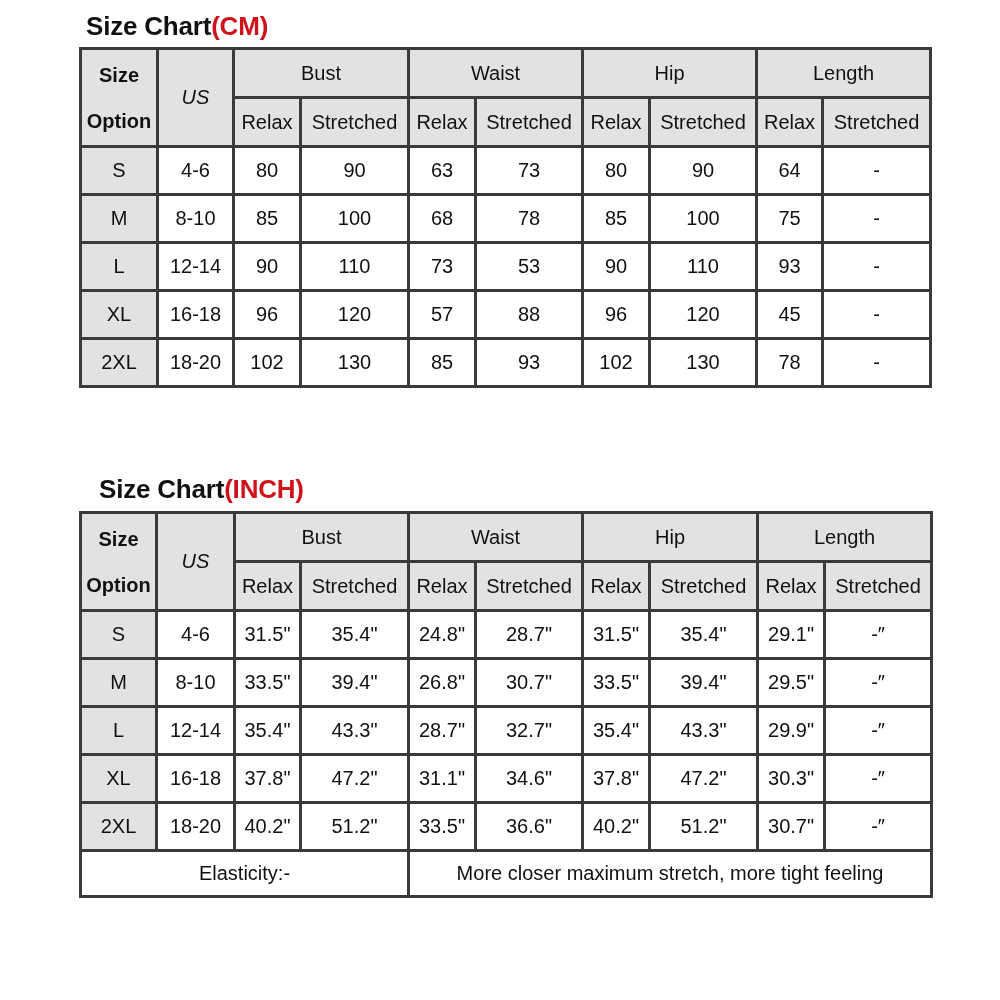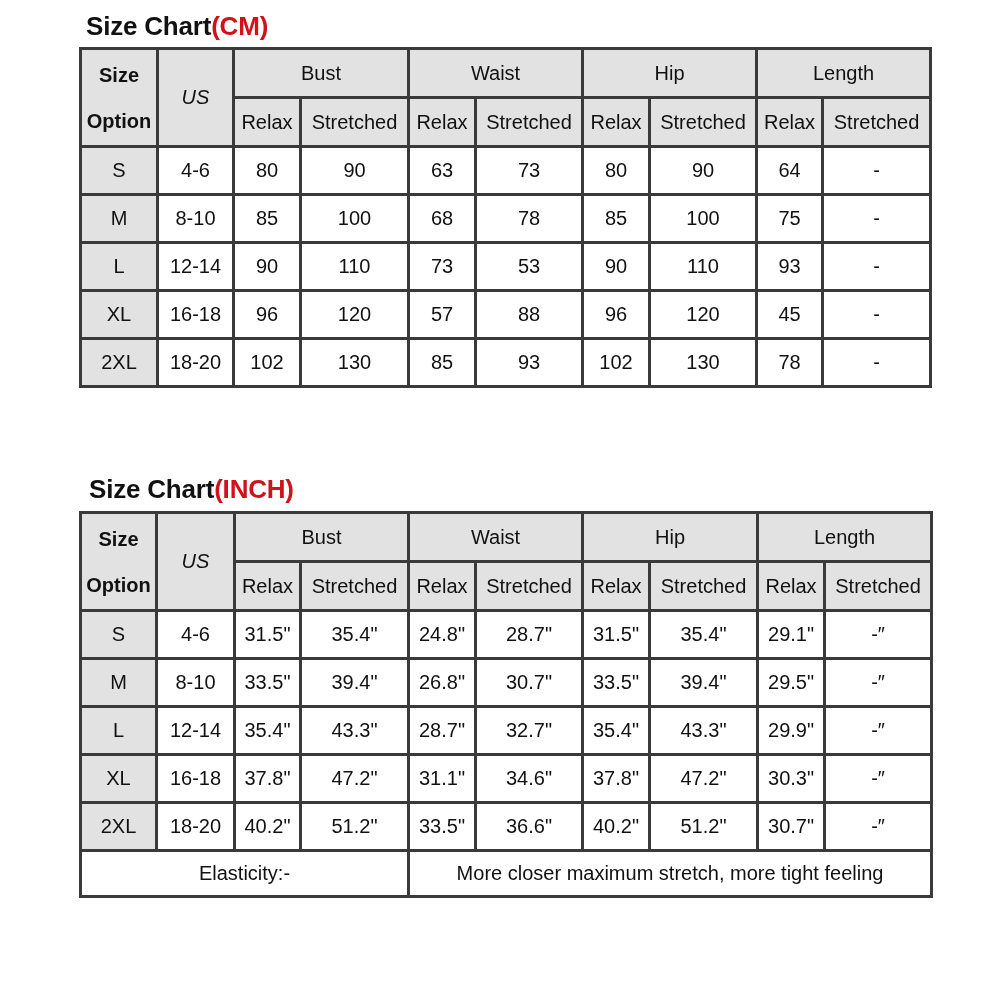--- a/index.html
+++ b/index.html
@@ -6,21 +6,21 @@
   body {
     width: 1000px; height: 1000px; position: relative; overflow: hidden;
     font-family: "Liberation Sans", "DejaVu Sans", sans-serif; color: #111;
   }
   .chart-title {
     position: absolute; font-weight: bold; font-size: 26px; letter-spacing: -0.2px;
     color: #111; white-space: nowrap;
   }
   .chart-title .unit { color: #d0121b; }
   .title-cm { left: 86px; top: 11px; }
-  .title-inch { left: 89px; top: 474px; }
+  .title-inch { left: 99px; top: 474px; }
 
   table.size-table {
     position: absolute; border-collapse: collapse; table-layout: fixed;
     border: 1px solid #eab308;
   }
   table.size-table td {
     border: 3px solid #3a3a3a; padding: 0; text-align: center; vertical-align: middle;
     font-size: 20px; color: #111; overflow: hidden; white-space: nowrap;
   }
   .hdr { background: #e2e2e2; }

